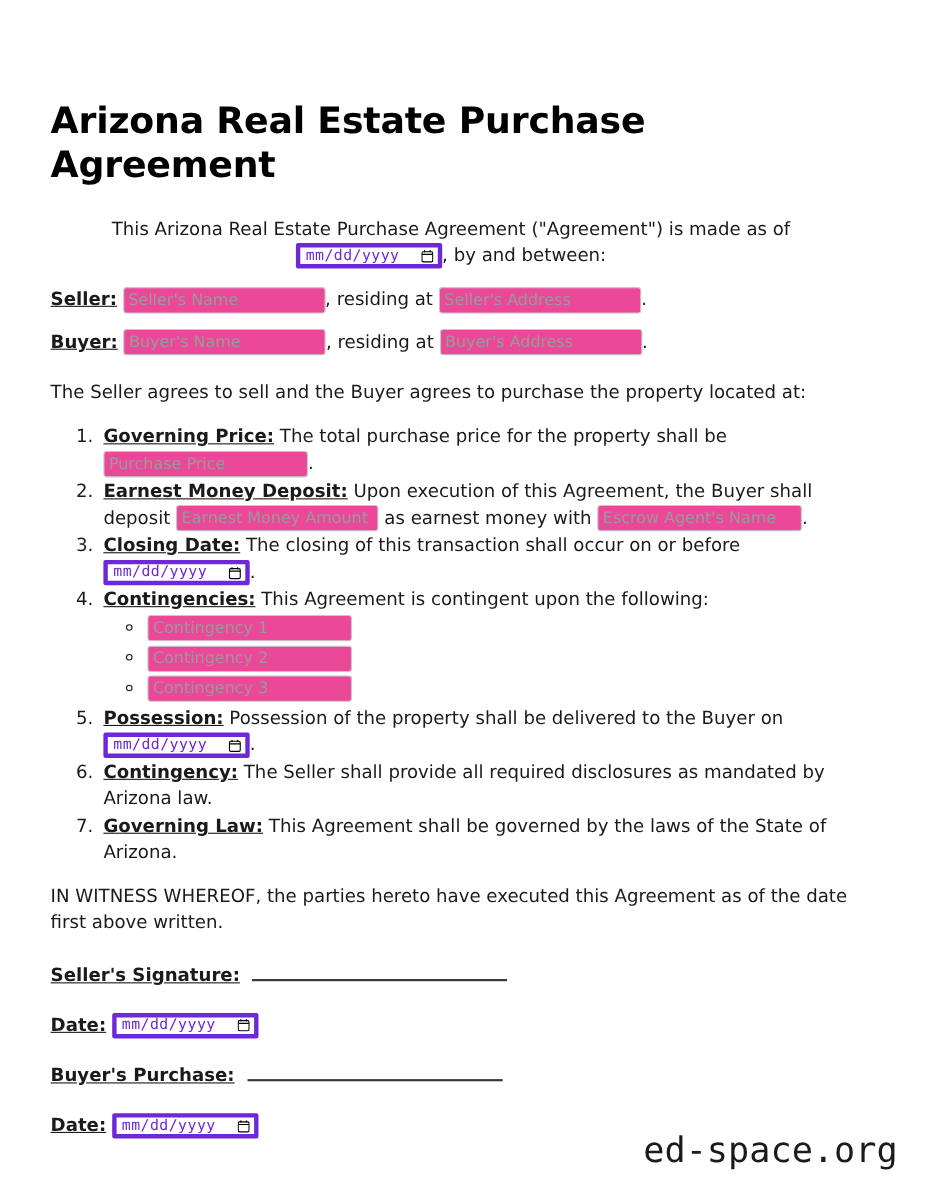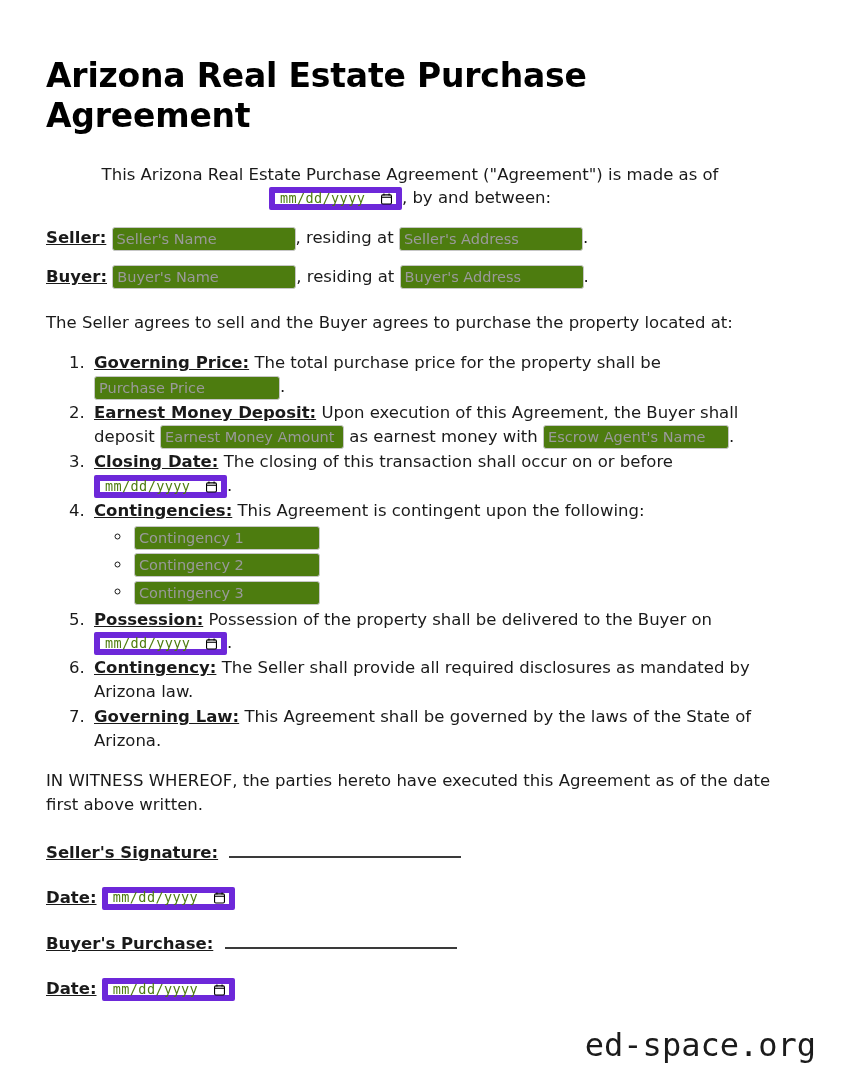--- a/index.html
+++ b/index.html
@@ -13,20 +13,21 @@
     height: 1092px;
     position: relative;
     font-family: "DejaVu Sans", "Liberation Sans", sans-serif;
     color: #000000;
     overflow: hidden;
   }
 
   .page {
     padding: 56px 46px 0 46px;
     width: 820px;
+    margin-top: 34px;
   }
 
   h1.doc-title {
     font-size: 33px;
     font-weight: bold;
     line-height: 1.22;
     letter-spacing: -0.2px;
     margin: 0 0 26px 0;
     max-width: 600px;
     color: #000;
@@ -45,39 +46,39 @@
 
   
   input.txt {
     font-family: "DejaVu Sans", "Liberation Sans", sans-serif;
     font-size: 14.5px;
     color: #000;
     height: 24px;
     padding: 1px 4px;
     border: 1px solid #c7c7c7;
     border-radius: 3px;
-    background: #4d7c0f;
+    background: #ec4899;
     vertical-align: middle;
     outline: none;
   }
   input.txt::placeholder { color: #9a9a9a; opacity: 1; }
 
   .datefield {
     display: inline-flex;
     align-items: center;
     justify-content: space-between;
-    border: 6px solid #6d28d9;
+    border: 4px solid #6d28d9;
     border-radius: 2px;
     background: #fff;
     height: 23px;
     padding: 0 4px 0 5px;
     vertical-align: middle;
     font-family: "DejaVu Sans Mono", "Liberation Mono", monospace;
     font-size: 13.5px;
-    color: #4d7c0f;
+    color: #6d28d9;
     line-height: 1;
     width: 133px;
   }
   .datefield .dtxt { letter-spacing: 0.4px; white-space: nowrap; }
   .cal-icon {
     width: 11px; height: 12px;
     flex: 0 0 auto;
     margin-left: 6px;
     display: inline-block;
   }

